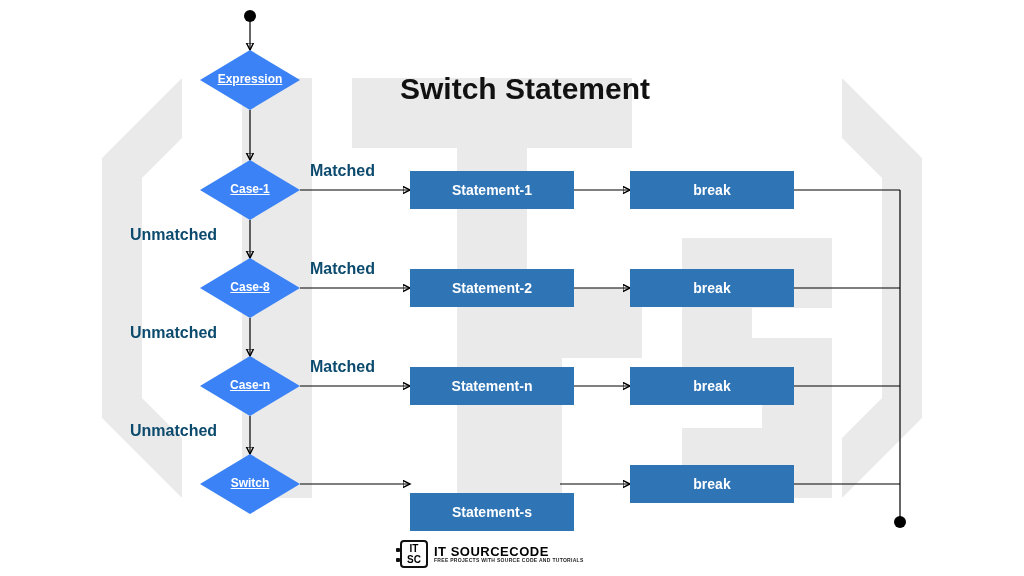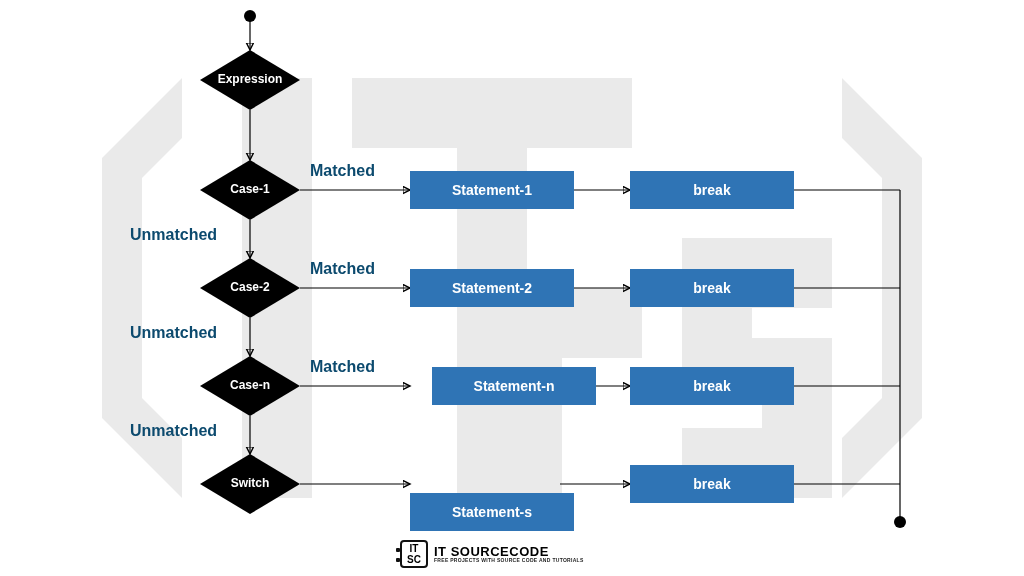--- a/index.html
+++ b/index.html
@@ -30,30 +30,31 @@
     left: 400px;
     top: 72px;
     font-size: 30px;
     font-weight: 700;
     color: #111;
   }
   .diamond {
     position: absolute;
     width: 100px;
     height: 60px;
-    background: #000000;
+    background: #3b82f6;
     color: #fff;
     display: flex;
     align-items: center;
     justify-content: center;
     font-size: 12px;
     font-weight: 600;
     clip-path: polygon(50% 0, 100% 50%, 50% 100%, 0 50%);
     text-align: center;
     line-height: 1.1;
+    text-decoration: underline;
   }
   .rect {
     position: absolute;
     background: #2f74b5;
     color: #fff;
     font-size: 14px;
     font-weight: 600;
     display: flex;
     align-items: center;
     justify-content: center;
@@ -179,50 +180,51 @@
 
     <line x1="900" y1="520" x2="900" y2="520"></line>
   </svg>
 
   <div class="dot" style="left:244px; top:10px;"></div>
 
   <div class="diamond" style="left:200px; top:50px;">
     <span>Expression</span>
   </div>
 
+  <div class="title">Switch Statement</div>
 
   <div class="diamond" style="left:200px; top:160px;">
     <span>Case-1</span>
   </div>
   <div class="label" style="left:310px; top:162px;">Matched</div>
   <div class="rect" style="left:410px; top:171px;">
     <span>Statement-1</span>
   </div>
   <div class="rect" style="left:630px; top:171px;">
     <span>break</span>
   </div>
   <div class="label" style="left:130px; top:226px;">Unmatched</div>
 
   <div class="diamond" style="left:200px; top:258px;">
-    <span>Case-2</span>
+    <span>Case-8</span>
   </div>
   <div class="label" style="left:310px; top:260px;">Matched</div>
   <div class="rect" style="left:410px; top:269px;">
     <span>Statement-2</span>
   </div>
   <div class="rect" style="left:630px; top:269px;">
     <span>break</span>
   </div>
   <div class="label" style="left:130px; top:324px;">Unmatched</div>
 
   <div class="diamond" style="left:200px; top:356px;">
     <span>Case-n</span>
   </div>
   <div class="label" style="left:310px; top:358px;">Matched</div>
-  <div class="rect" style="left:432px; top:367px;">
+  <div class="rect" style="left:410px; top:367px;">
     <span>Statement-n</span>
   </div>
   <div class="rect" style="left:630px; top:367px;">
     <span>break</span>
   </div>
   <div class="label" style="left:130px; top:422px;">Unmatched</div>
 
   <div class="diamond" style="left:200px; top:454px;">
     <span>Switch</span>
   </div>

